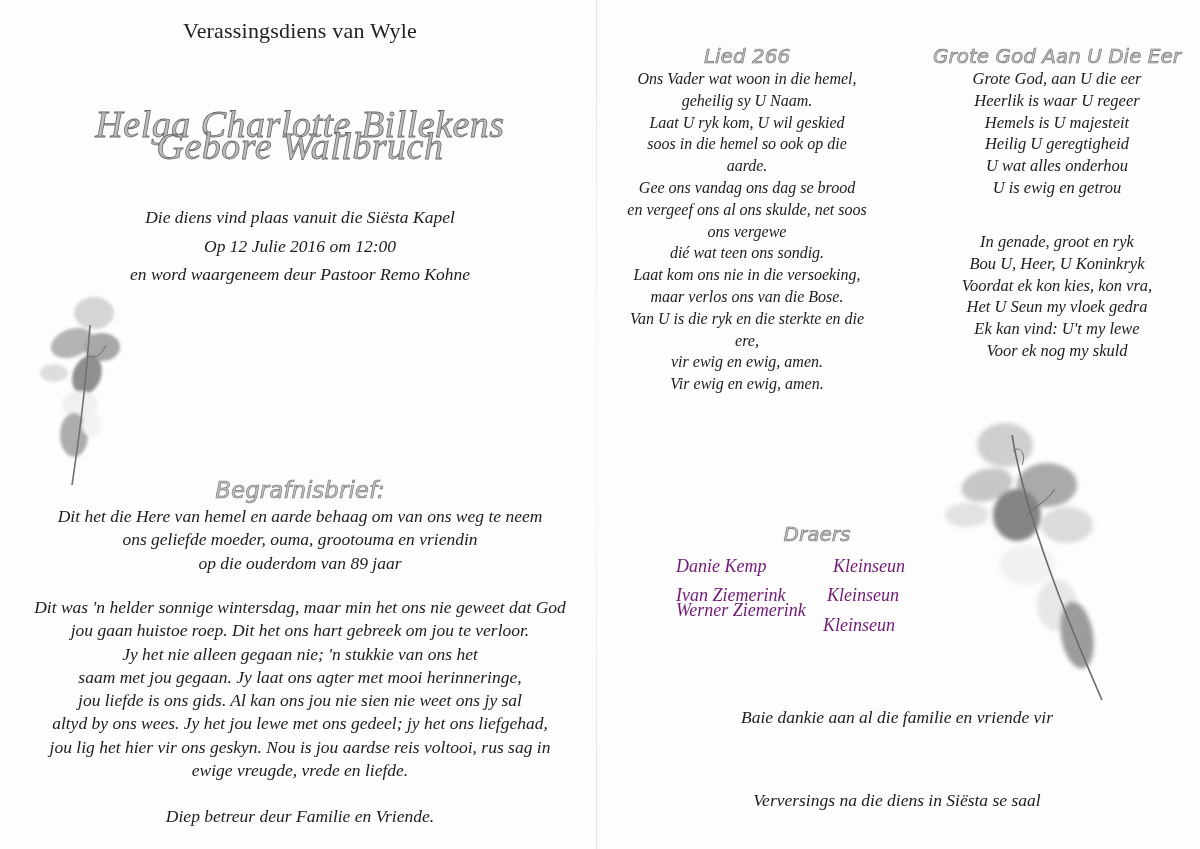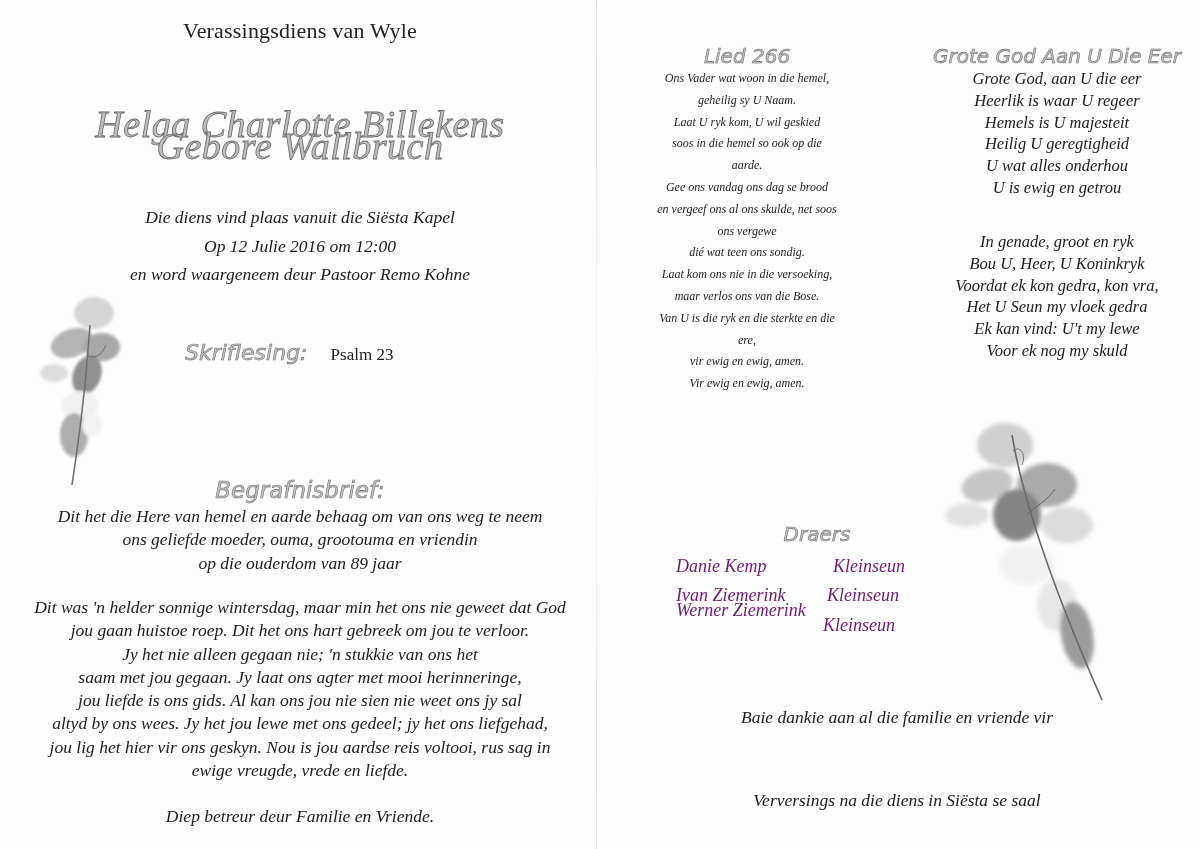--- a/index.html
+++ b/index.html
@@ -102,24 +102,20 @@
       <ellipse cx="55" cy="90" rx="14" ry="20" fill="#7c7c7c" transform="rotate(20 55 90)"></ellipse>
       <ellipse cx="22" cy="88" rx="14" ry="9" fill="#d8d8d8"></ellipse>
       <ellipse cx="48" cy="120" rx="18" ry="14" fill="#eeeeee"></ellipse>
       <ellipse cx="42" cy="150" rx="14" ry="22" fill="#a0a0a0"></ellipse>
       <ellipse cx="60" cy="140" rx="10" ry="12" fill="#f2f2f2"></ellipse>
     </g>
     <path d="M58 40 C55 80, 52 120, 40 200" stroke="#707070" stroke-width="1.6" fill="none"></path>
     <path d="M55 70 C62 75, 70 70, 74 60" stroke="#6a6a6a" stroke-width="1" fill="none"></path>
   </svg>
 
-  <div class="abs" style="left:185px; top:340px; white-space:nowrap;">
-    <span class="sect-title" style="font-size:22px;">Skriflesing:</span>
-    <span class="psalm" style="margin-left:18px;">Psalm 23</span>
-  </div>
 
   <div class="abs center sect-title" style="left:150px; top:477px; width:300px;">Begrafnisbrief:</div>
 
   <div class="abs center body-text" style="left:20px; top:505px; width:560px;">
     <div>Dit het die Here van hemel en aarde behaag om van ons weg te neem</div>
     <div>ons geliefde moeder, ouma, grootouma en vriendin</div>
     <div>op die ouderdom van 89 jaar</div>
   </div>
 
   <div class="abs center body-text" style="left:10px; top:596px; width:580px;">
@@ -134,21 +130,21 @@
   </div>
 
   <div class="abs center body-text" style="left:60px; top:805px; width:480px;">Diep betreur deur Familie en Vriende.</div>
 </div>
 
 <div class="fold"></div>
 
 <div class="page page-right">
 
   <div class="abs center sect-title" style="left:50px; top:44px; width:200px; font-size:20px;font-style:italic;">Lied 266</div>
-  <div class="abs center body-text" style="left:0px; top:68px; width:300px; line-height:21.8px; font-size:12px;">
+  <div class="abs center body-text" style="left:0px; top:68px; width:300px; line-height:21.8px; font-size:16px;">
     <div>Ons Vader wat woon in die hemel,</div>
     <div>geheilig sy U Naam.</div>
     <div>Laat U ryk kom, U wil geskied</div>
     <div>soos in die hemel so ook op die</div>
     <div>aarde.</div>
     <div>Gee ons vandag ons dag se brood</div>
     <div>en vergeef ons al ons skulde, net soos</div>
     <div>ons vergewe</div>
     <div>dié wat teen ons sondig.</div>
     <div>Laat kom ons nie in die versoeking,</div>
@@ -164,21 +160,21 @@
     <div>Grote God, aan U die eer</div>
     <div>Heerlik is waar U regeer</div>
     <div>Hemels is U majesteit</div>
     <div>Heilig U geregtigheid</div>
     <div>U wat alles onderhou</div>
     <div>U is ewig en getrou</div>
   </div>
   <div class="abs center body-text" style="left:320px; top:231px; width:280px; line-height:21.8px; font-size:16.5px;">
     <div>In genade, groot en ryk</div>
     <div>Bou U, Heer, U Koninkryk</div>
-    <div>Voordat ek kon gedra, kon vra,</div>
+    <div>Voordat ek kon kies, kon vra,</div>
     <div>Het U Seun my vloek gedra</div>
     <div>Ek kan vind: U't my lewe</div>
     <div>Voor ek nog my skuld</div>
   </div>
 
   <svg class="flower" style="left:330px; top:405px;" width="180" height="300" viewBox="0 0 180 300">
     <defs>
       <filter id="blurR">
           <feGaussianBlur stdDeviation="2"></feGaussianBlur>
         </filter>

